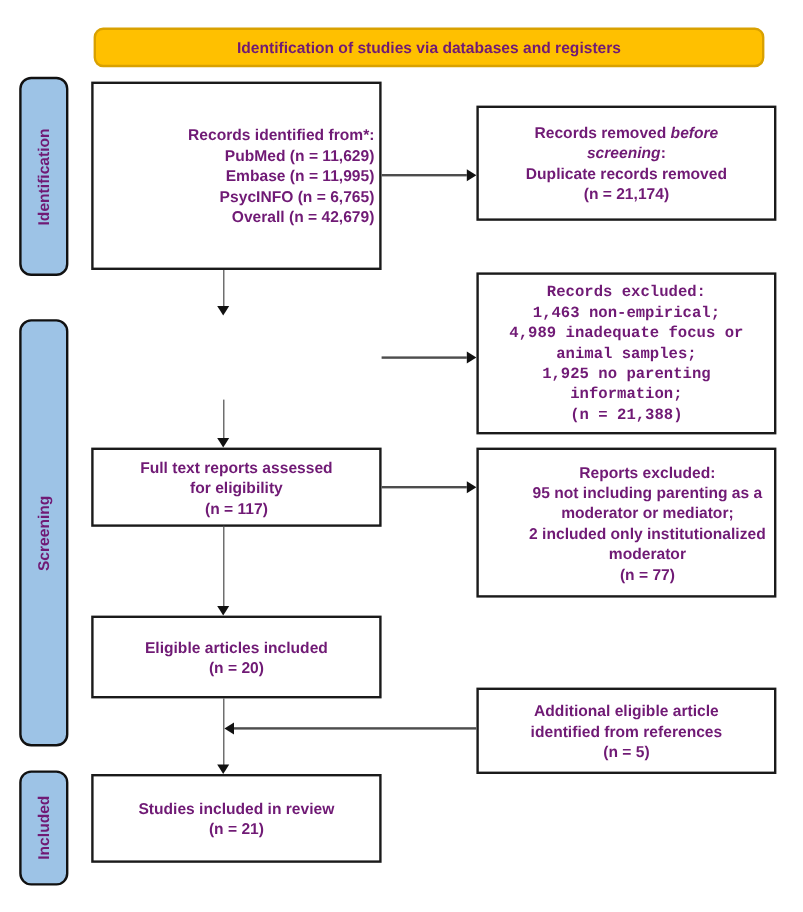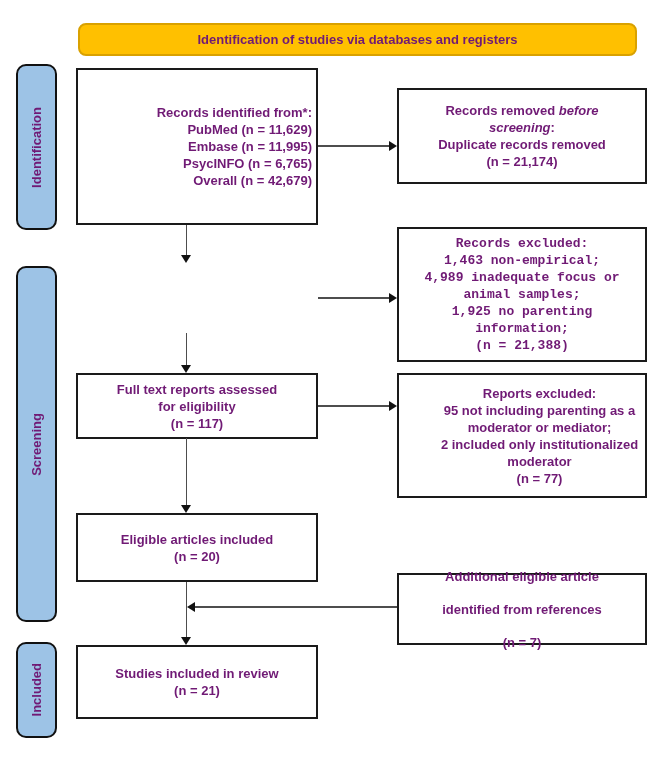--- a/index.html
+++ b/index.html
@@ -62,21 +62,21 @@
   .lcol{left:76px;width:242px;}
   .rcol{left:397px;width:250px;}
   .b1{top:68px;height:157px;text-align:right;}
   .b2{top:263px;height:70px;}
   .b3{top:373px;height:66px;align-items:flex-end;}
   .b4{top:513px;height:69px;}
   .b5{top:645px;height:74px;}
   .r1{top:88px;height:96px;}
   .r2{top:227px;height:135px;font-family:Liberation Mono, monospace;}
   .r3{top:373px;height:125px;padding-left:39px;}
-  .r4{top:573px;height:72px;gap:16px;}
+  .r4{top:573px;height:72px;}
   
   .vline,.hline{position:absolute;background:#4d4d4d;}
   .vline{width:1.5px;left:185.5px;}
   .hline{height:1.5px;}
   .v1{top:225px;height:31px;}
   .v2{top:333px;height:33px;}
   .v3{top:438px;height:68px;}
   .v4{top:582px;height:56px;}
   .h1{top:145px;left:318px;width:71px;}
   .h2{top:297px;left:318px;width:71px;}
@@ -154,21 +154,21 @@
       <div class="line">Reports excluded:</div>
       <div class="line">95 not including parenting as a</div>
       <div class="line">moderator or mediator;</div>
       <div class="line">2 included only institutionalized</div>
       <div class="line">moderator</div>
       <div class="line">(n = 77)</div>
     </div>
   <div class="fbox rcol r4">
       <div class="line">Additional eligible article</div>
       <div class="line">identified from references</div>
-      <div class="line">(n = 7)</div>
+      <div class="line">(n = 5)</div>
     </div>
 
   <div class="vline v1"></div>
   <div class="ah down ahv1"></div>
   <div class="vline v2"></div>
   <div class="ah down ahv2"></div>
   <div class="vline v3"></div>
   <div class="ah down ahv3"></div>
   <div class="vline v4"></div>
   <div class="ah down ahv4"></div>

